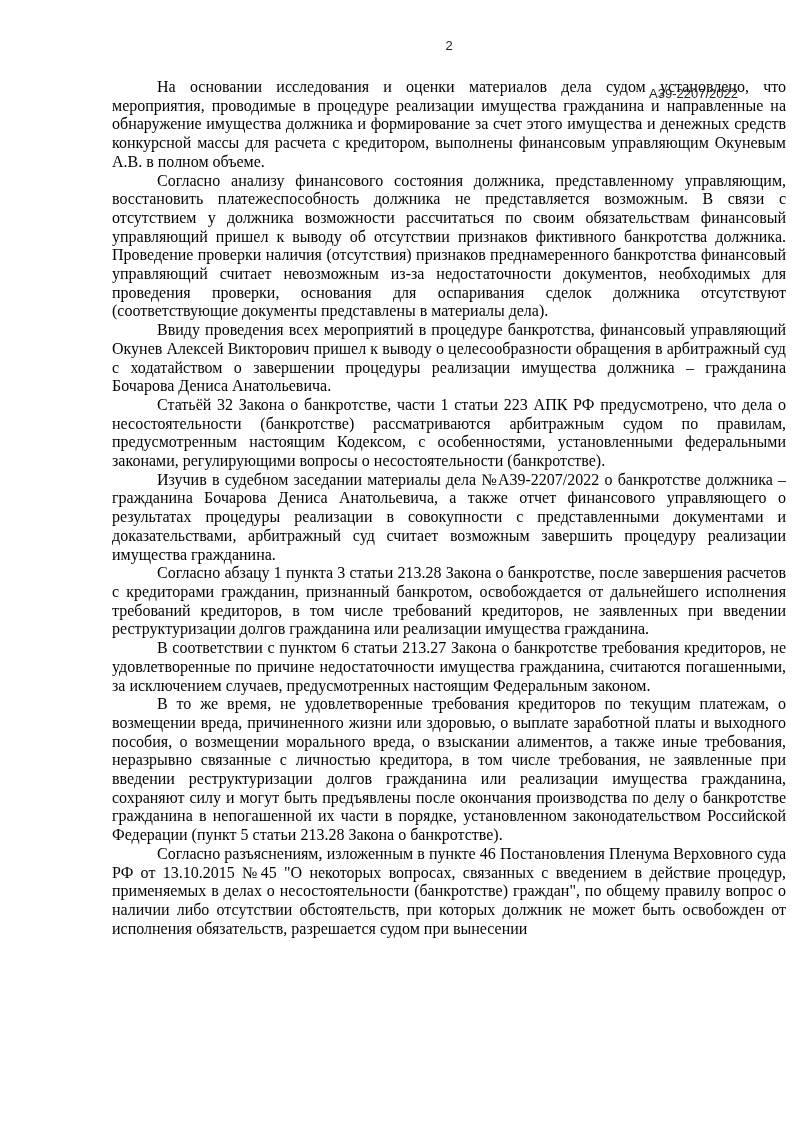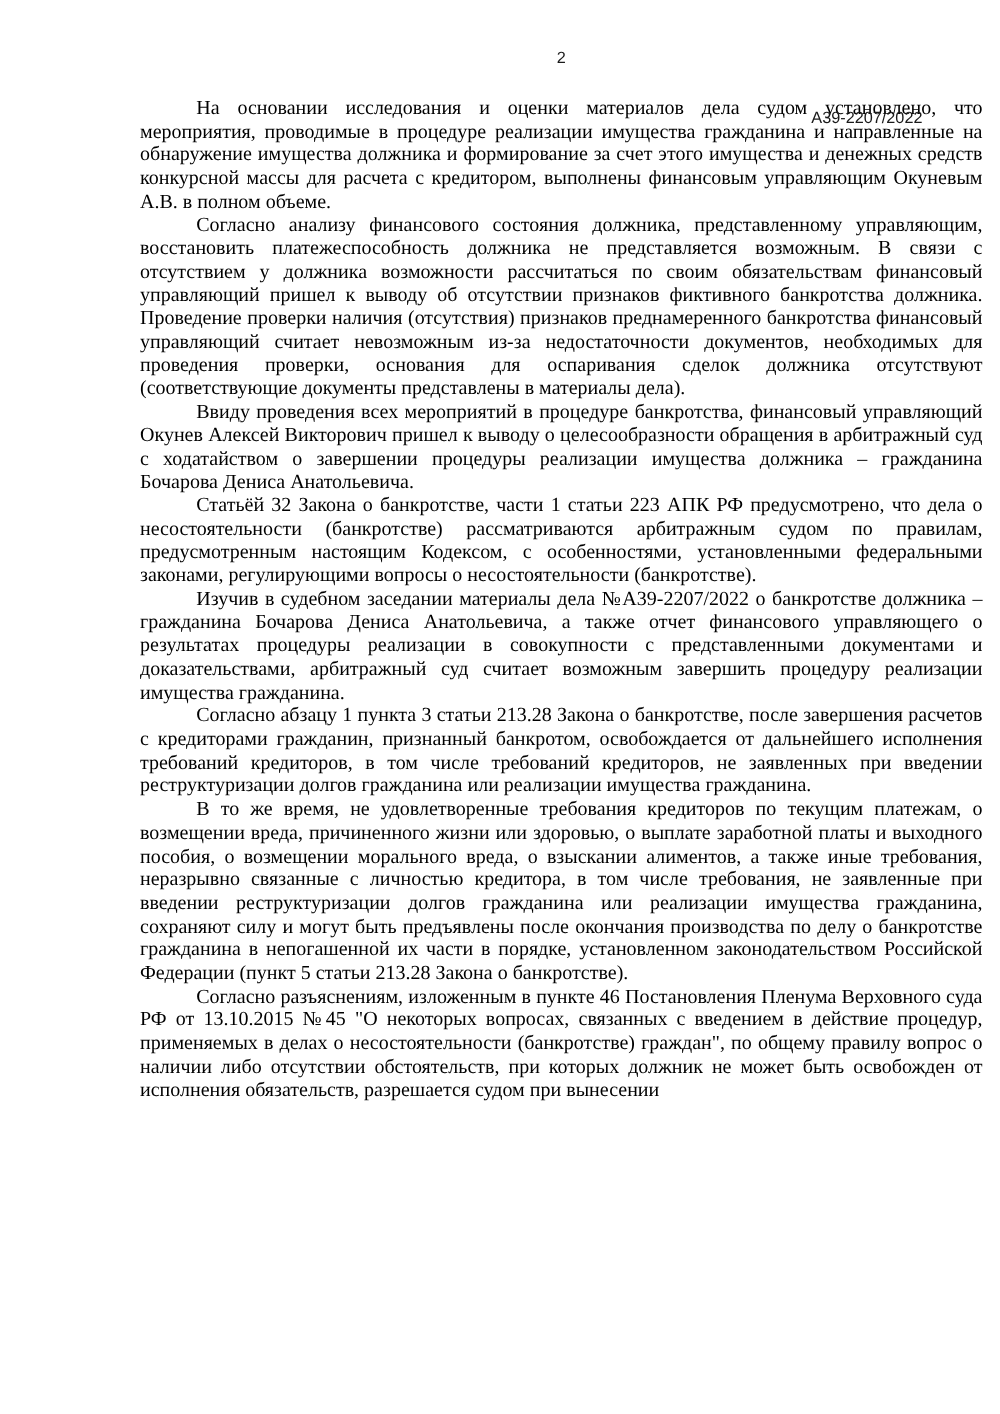--- a/index.html
+++ b/index.html
@@ -61,17 +61,18 @@
     <span class="case-num">А39-2207/2022</span>
   </div>
 
   <div class="doc-body">
     <p>На основании исследования и оценки материалов дела судом установлено, что мероприятия, проводимые в процедуре реализации имущества гражданина и направленные на обнаружение имущества должника и формирование за счет этого имущества и денежных средств конкурсной массы для расчета с кредитором, выполнены финансовым управляющим Окуневым А.В. в полном объеме.</p>
     <p>Согласно анализу финансового состояния должника, представленному управляющим, восстановить платежеспособность должника не представляется возможным. В связи с отсутствием у должника возможности рассчитаться по своим обязательствам финансовый управляющий пришел к выводу об отсутствии признаков фиктивного банкротства должника. Проведение проверки наличия (отсутствия) признаков преднамеренного банкротства финансовый управляющий считает невозможным из-за недостаточности документов, необходимых для проведения проверки, основания для оспаривания сделок должника отсутствуют (соответствующие документы представлены в материалы дела).</p>
     <p>Ввиду проведения всех мероприятий в процедуре банкротства, финансовый управляющий Окунев Алексей Викторович пришел к выводу о целесообразности обращения в арбитражный суд с ходатайством о завершении процедуры реализации имущества должника – гражданина Бочарова Дениса Анатольевича.</p>
     <p>Статьёй 32 Закона о банкротстве, части 1 статьи 223 АПК РФ предусмотрено, что дела о несостоятельности (банкротстве) рассматриваются арбитражным судом по правилам, предусмотренным настоящим Кодексом, с особенностями, установленными федеральными законами, регулирующими вопросы о несостоятельности (банкротстве).</p>
     <p>Изучив в судебном заседании материалы дела №А39-2207/2022 о банкротстве должника – гражданина Бочарова Дениса Анатольевича, а также отчет финансового управляющего о результатах процедуры реализации в совокупности с представленными документами и доказательствами, арбитражный суд считает возможным завершить процедуру реализации имущества  гражданина.</p>
     <p>Согласно абзацу 1 пункта 3 статьи 213.28 Закона о банкротстве, после завершения расчетов с кредиторами гражданин, признанный банкротом, освобождается от дальнейшего исполнения требований кредиторов, в том числе требований кредиторов, не заявленных при введении реструктуризации долгов гражданина или реализации имущества гражданина.</p>
+    <p>В соответствии с пунктом 6 статьи 213.27 Закона о банкротстве требования кредиторов, не удовлетворенные по причине недостаточности имущества гражданина, считаются погашенными, за исключением случаев, предусмотренных настоящим Федеральным законом.</p>
     <p>В то же время, не удовлетворенные требования кредиторов по текущим платежам, о возмещении вреда, причиненного жизни или здоровью, о выплате заработной платы и выходного пособия, о возмещении морального вреда, о взыскании алиментов, а также иные требования, неразрывно связанные с личностью кредитора, в том числе требования, не заявленные при введении реструктуризации долгов гражданина или реализации имущества гражданина, сохраняют силу и могут быть предъявлены после окончания производства по делу о банкротстве гражданина в непогашенной их части в порядке, установленном законодательством Российской Федерации (пункт 5 статьи 213.28 Закона о банкротстве).</p>
     <p>Согласно разъяснениям, изложенным в пункте 46 Постановления Пленума Верховного суда РФ от 13.10.2015 №45 "О некоторых вопросах, связанных с введением в действие процедур, применяемых в делах о несостоятельности (банкротстве) граждан", по общему правилу вопрос о наличии либо отсутствии обстоятельств, при которых должник не может быть освобожден от исполнения обязательств, разрешается судом при вынесении</p>
   </div>
 
 </div>
 
 </body></html>

